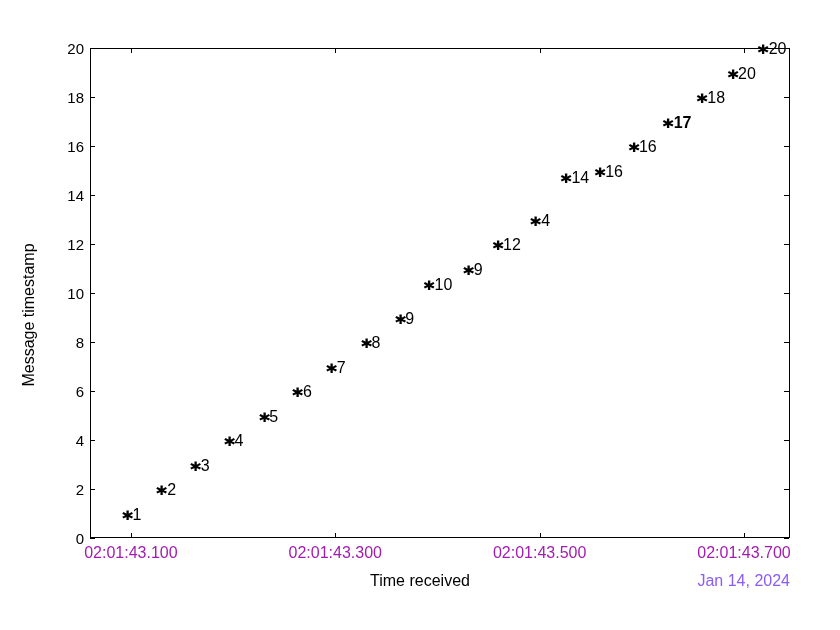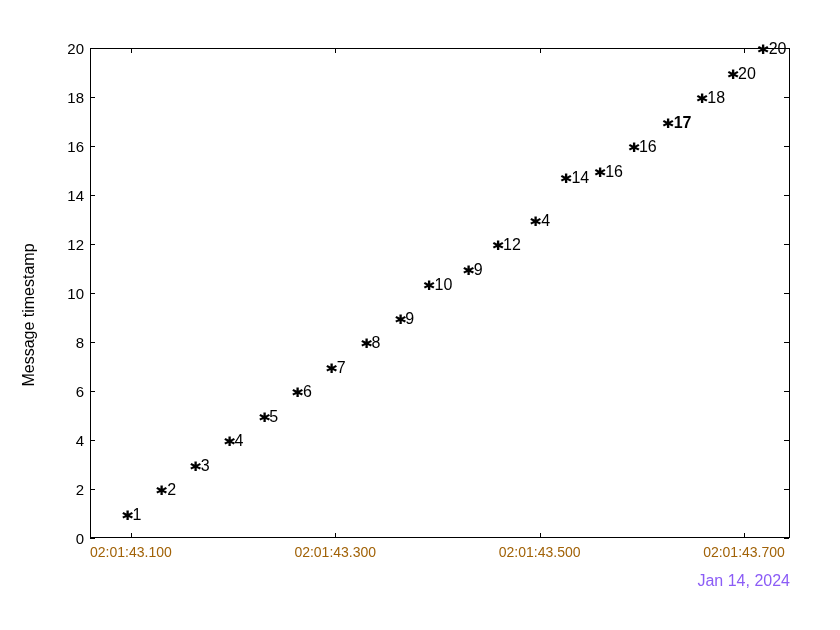--- a/index.html
+++ b/index.html
@@ -86,22 +86,22 @@
   .y-tick-mark-r {
     position: absolute;
     left: 784px;
     width: 5px;
     height: 1px;
     background: #000;
   }
   .x-tick {
     position: absolute;
     top: 544px;
-    font-size: 14px;
-    color: #a16207;
+    font-size: 16px;
+    color: #a21caf;
     transform: translateX(-50%);
     white-space: nowrap;
   }
   .x-tick-mark {
     position: absolute;
     top: 533px;
     width: 1px;
     height: 5px;
     background: #000;
   }
@@ -132,20 +132,21 @@
 <body>
 
 <div class="chart-container">
 
   <div class="y-axis-label">
     <span>Message timestamp</span>
   </div>
 
   <div class="plot-area"></div>
 
+  <div class="x-axis-label">Time received</div>
   <div class="date-label">Jan 14, 2024</div>
 <div class="y-tick" style="top: 538px;">0</div>
     <div class="y-tick-mark" style="top: 538px;"></div>
     <div class="y-tick-mark-r" style="top: 538px;"></div>
     <div class="y-tick" style="top: 489px;">2</div>
     <div class="y-tick-mark" style="top: 489px;"></div>
     <div class="y-tick-mark-r" style="top: 489px;"></div>
     <div class="y-tick" style="top: 440px;">4</div>
     <div class="y-tick-mark" style="top: 440px;"></div>
     <div class="y-tick-mark-r" style="top: 440px;"></div>

